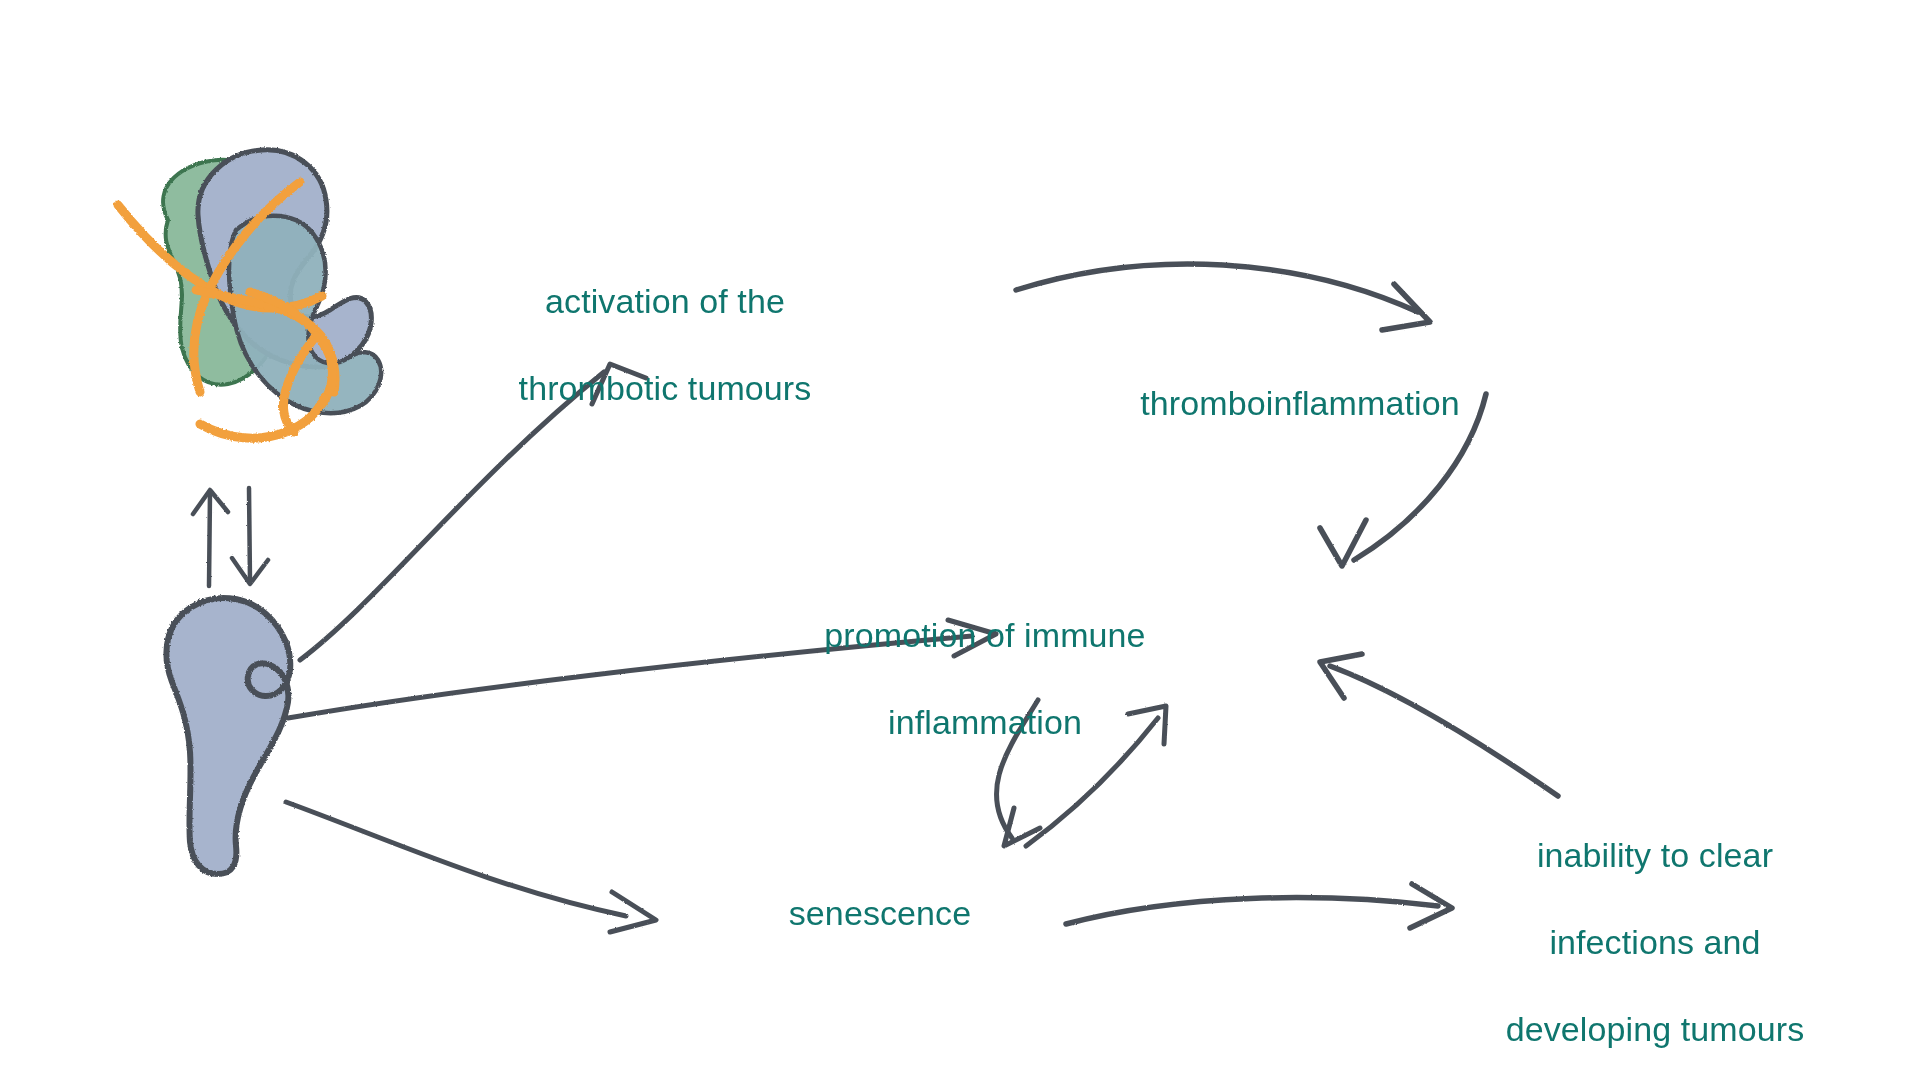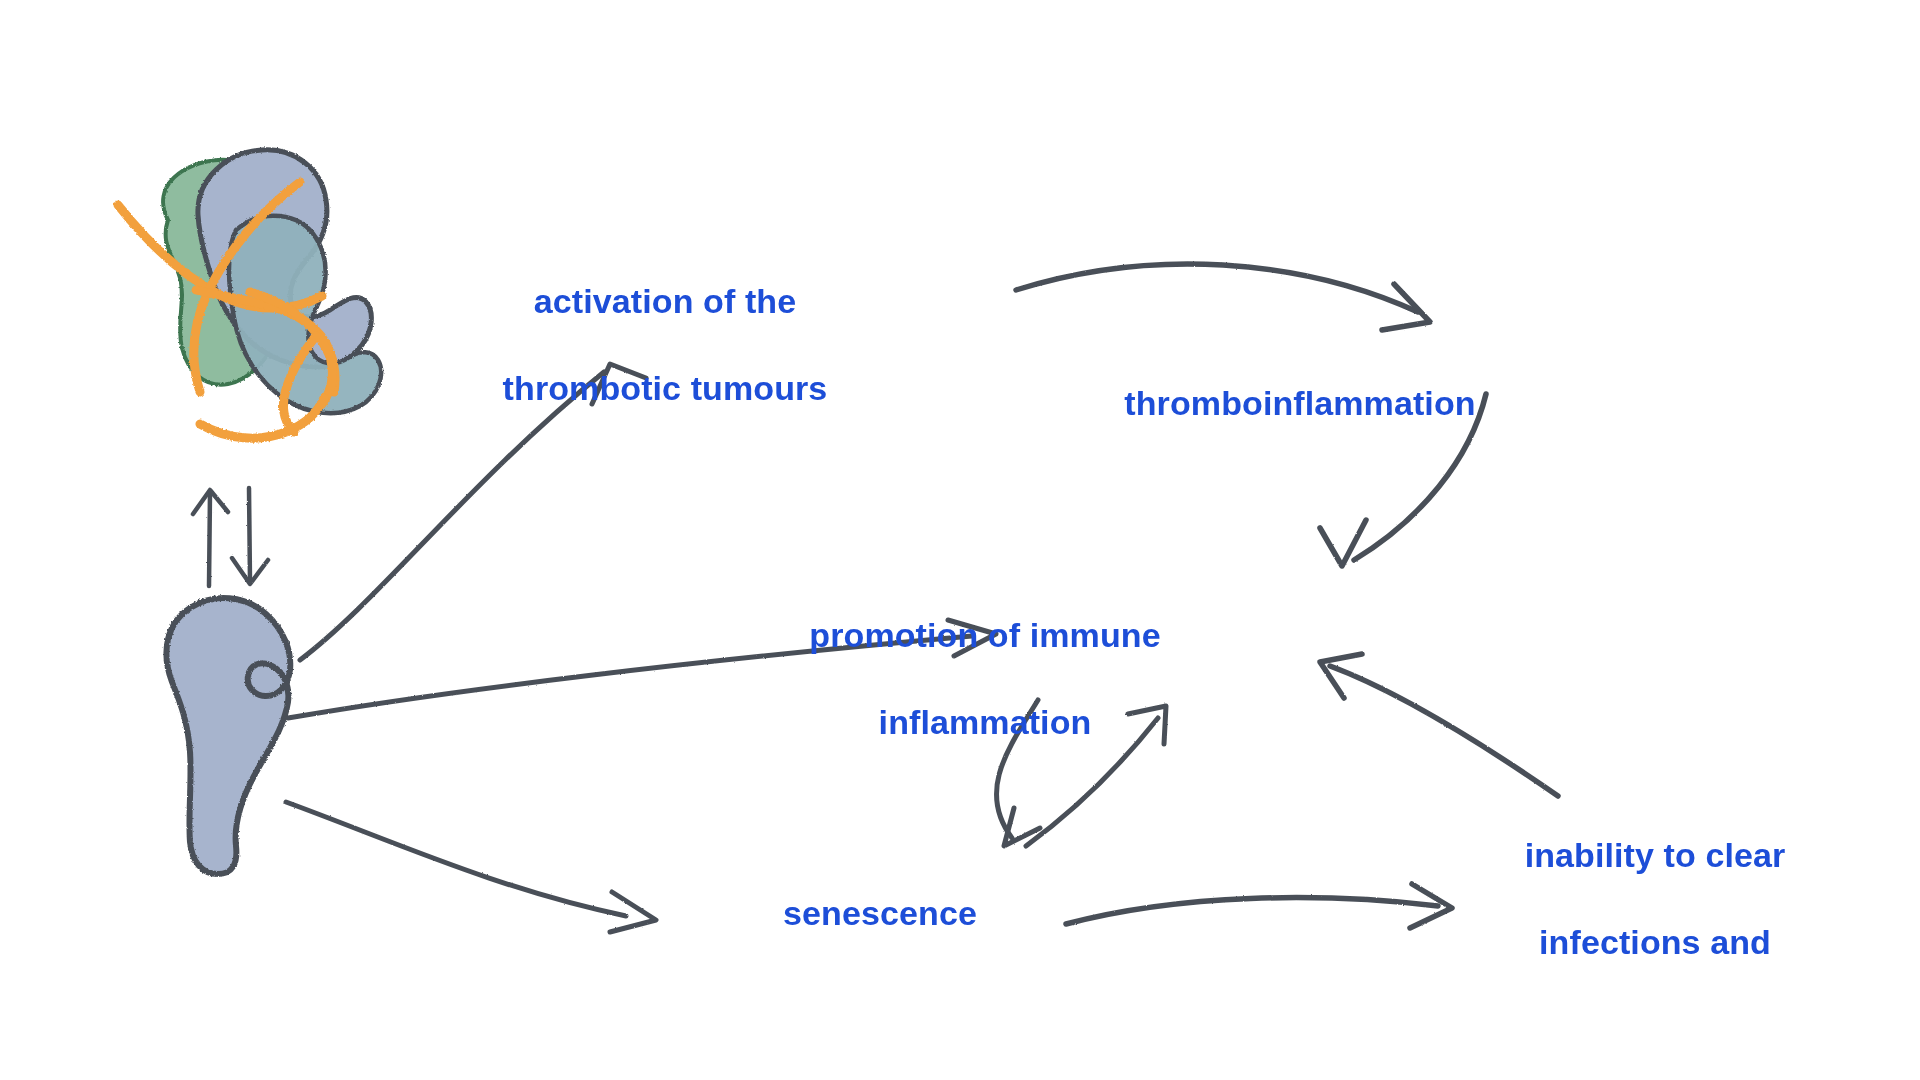--- a/index.html
+++ b/index.html
@@ -13,23 +13,23 @@
   }
   #stage{
     position:absolute;left:0;top:0;width:1920px;height:1080px;
     background:#fff;
   }
   .canvas{position:absolute;left:0;top:0;width:1920px;height:1080px;}
   .node{
     position:absolute;
     text-align:center;
     line-height:1.28;
-    color:#1d4ed8;
+    color:#0f766e;
     font-size:34px;
-    font-weight:700;
+    font-weight:400;
     letter-spacing:0.1px;
     white-space:pre-line;
   }
   .node span{display:block;}
   
   #node-thrombotic{left:490px;top:236px;width:350px;}
   #node-thromboinflammation{left:1300px;top:338px;width:440px;transform:translateX(-50%);}
   #node-chronic{left:985px;top:570px;width:420px;transform:translateX(-50%);}
   #node-senescence{left:880px;top:848px;width:430px;transform:translateX(-50%);}
   #node-inability{left:1655px;top:790px;width:400px;transform:translateX(-50%);}
@@ -165,15 +165,16 @@
     <span>inflammation</span>
   </div>
 
   <div class="node" id="node-senescence">
     <span>senescence</span>
   </div>
 
   <div class="node" id="node-inability">
     <span>inability to clear</span>
     <span>infections and</span>
+    <span>developing tumours</span>
   </div>
 
 </div>
 
 </body></html>

